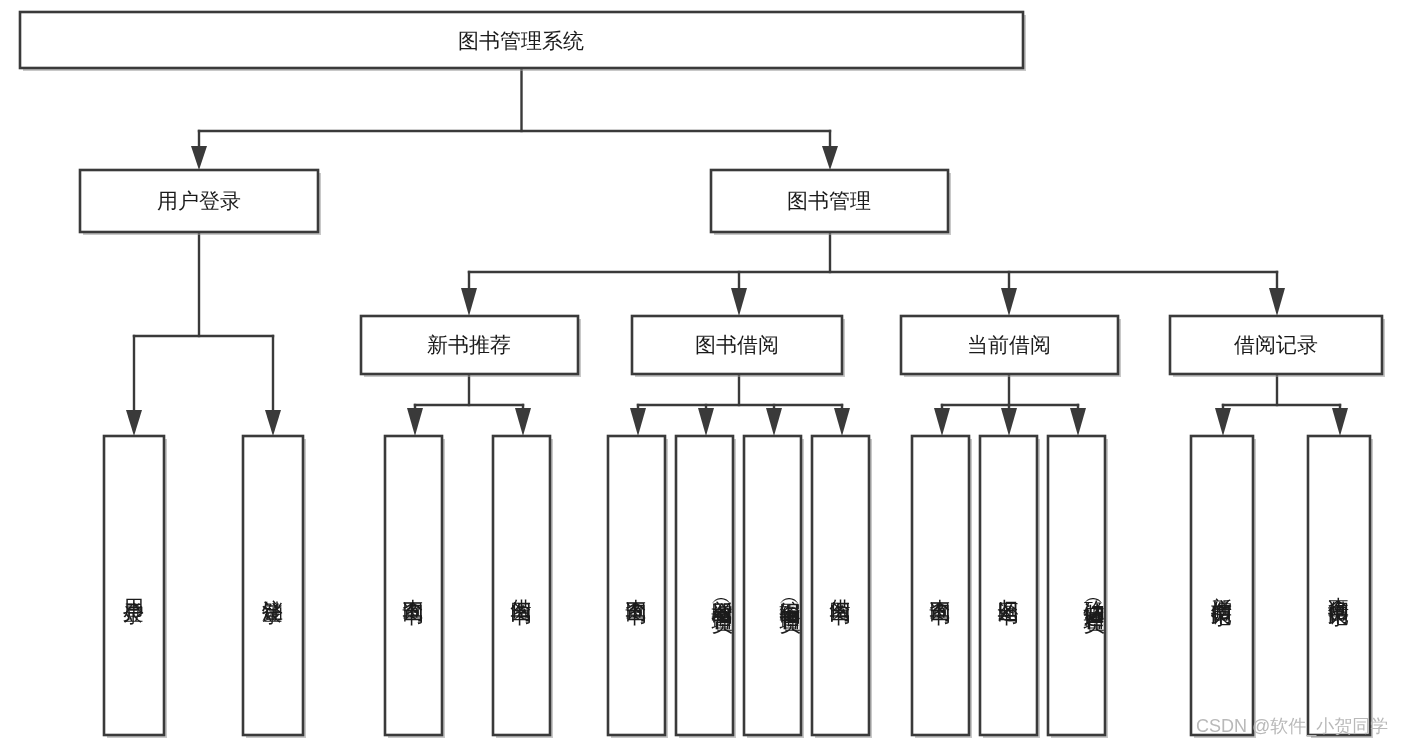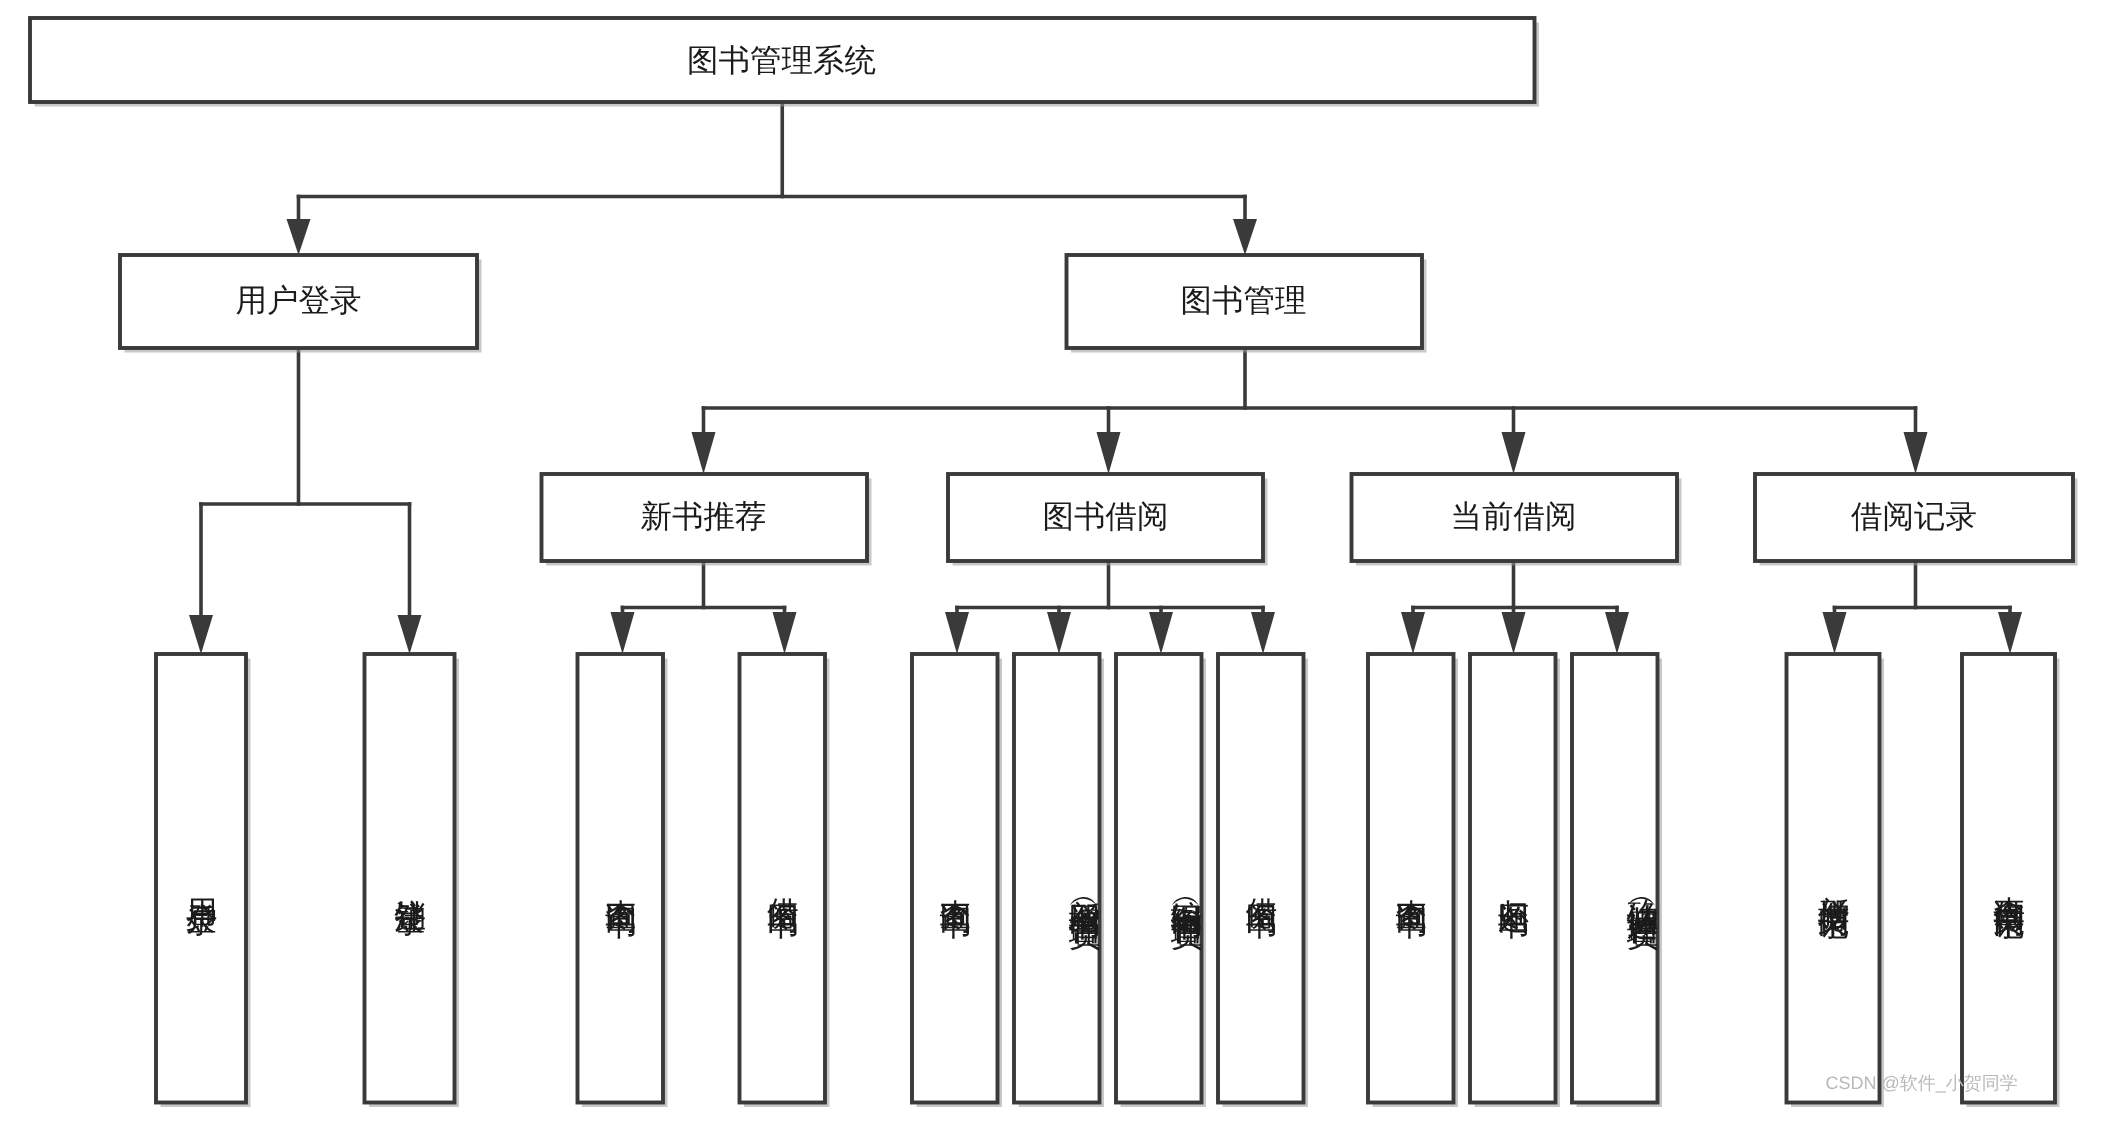--- a/index.html
+++ b/index.html
@@ -66,25 +66,24 @@
     display: flex;
     align-items: center;
     justify-content: center;
     text-align: center;
     pointer-events: none;
     user-select: none;
   }
   .watermark {
     position: absolute;
     font-family: "Liberation Sans", "DejaVu Sans", sans-serif;
-    font-size: 12px;
+    font-size: 18px;
     color: #b9b9b9;
     white-space: nowrap;
     user-select: none;
-    margin-left: 21px;
   }
 </style>
 </head>
 <body>
 
 <div id="diagram-root">
 
   <svg class="diagram-svg" viewBox="0 0 1405 747">
 
     <g>

